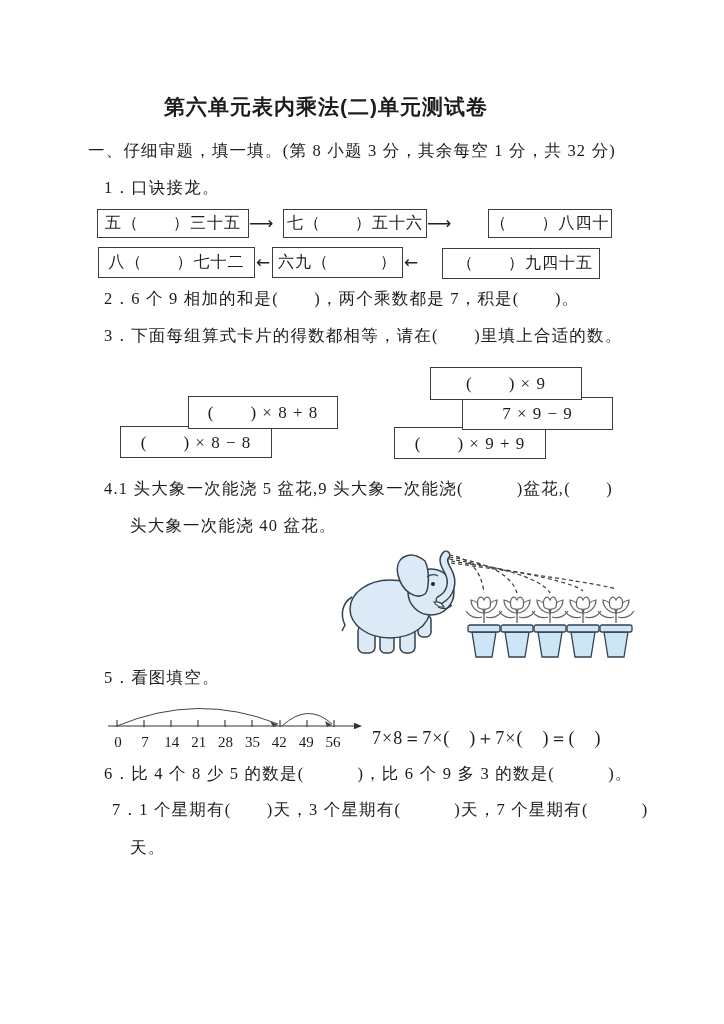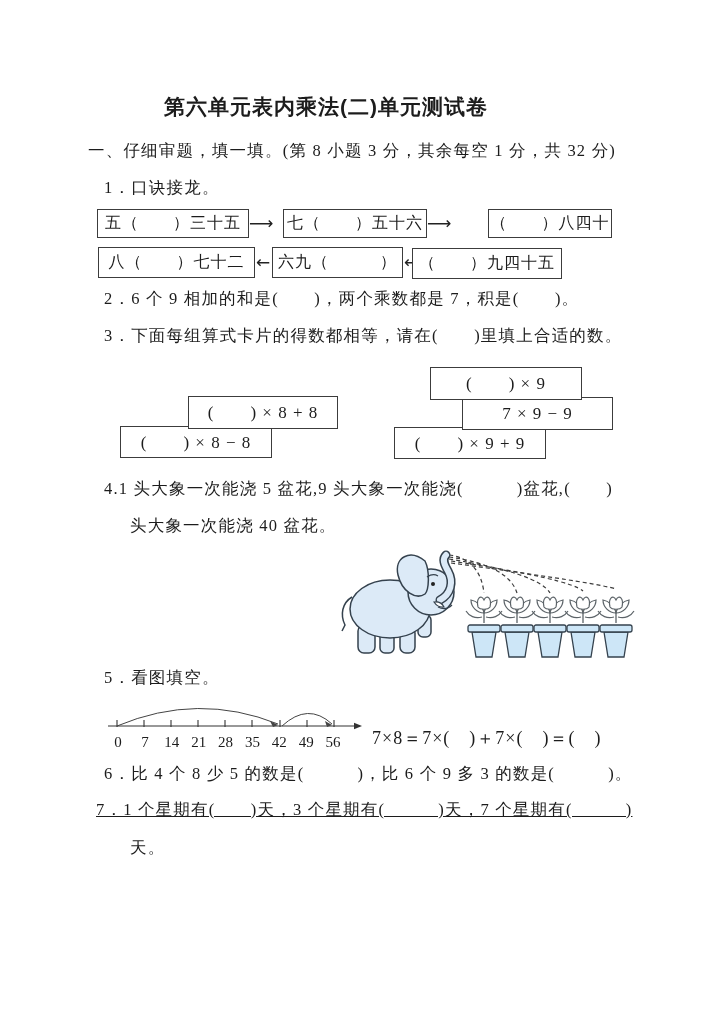--- a/index.html
+++ b/index.html
@@ -36,21 +36,21 @@
   <div class="box" style="left:97px;top:209px;width:150px;height:27px;">五（　　）三十五</div>
   <span class="arrow" style="left:249px;top:213px;">⟶</span>
   <div class="box" style="left:283px;top:209px;width:142px;height:27px;">七（　　）五十六</div>
   <span class="arrow" style="left:427px;top:213px;">⟶</span>
   <div class="box" style="left:458px;top:209px;width:122px;height:27px;margin-left:30px;">（　　）八四十</div>
 
   <div class="box" style="left:98px;top:247px;width:155px;height:29px;">八（　　）七十二</div>
   <span class="arrow" style="left:256px;top:252px;">←</span>
   <div class="box" style="left:272px;top:247px;width:129px;height:29px;">六九（　　　）</div>
   <span class="arrow" style="left:404px;top:252px;">←</span>
-  <div class="box" style="left:412px;top:248px;width:148px;height:29px;">（　　）九四十五</div>
+  <div class="box" style="left:442px;top:248px;width:148px;height:29px;padding-left:8px;">（　　）九四十五</div>
 
   <div class="t-line" style="left:104px;top:288px;">2．6 个 9 相加的和是(　　)，两个乘数都是 7，积是(　　)。</div>
 
   <div class="t-line" style="left:104px;top:325px;">3．下面每组算式卡片的得数都相等，请在(　　)里填上合适的数。</div>
 
   <div class="card" style="left:188px;top:396px;width:148px;height:31px;z-index:2;">(　　) × 8 + 8</div>
   <div class="card" style="left:120px;top:426px;width:150px;height:30px;z-index:1;">(　　) × 8 − 8</div>
 
   <div class="card" style="left:430px;top:367px;width:150px;height:31px;z-index:3;">(　　) × 9</div>
   <div class="card" style="left:462px;top:397px;width:149px;height:31px;z-index:2;">7 × 9 − 9</div>
@@ -138,17 +138,17 @@
     <span>35</span>
     <span>42</span>
     <span>49</span>
     <span>56</span>
   </div>
 
   <div class="eq">7×8＝7×(　)＋7×(　)＝(　)</div>
 
   <div class="t-line" style="left:104px;top:763px;">6．比 4 个 8 少 5 的数是(　　　)，比 6 个 9 多 3 的数是(　　　)。</div>
 
-  <div class="t-line" style="left:96px;top:799px;text-decoration:underline;">7．1 个星期有(　　)天，3 个星期有(　　　)天，7 个星期有(　　　)</div>
+  <div class="t-line" style="left:112px;top:799px;">7．1 个星期有(　　)天，3 个星期有(　　　)天，7 个星期有(　　　)</div>
   <div class="t-line" style="left:130px;top:837px;">天。</div>
 
 
 </div>
 
 </body></html>

